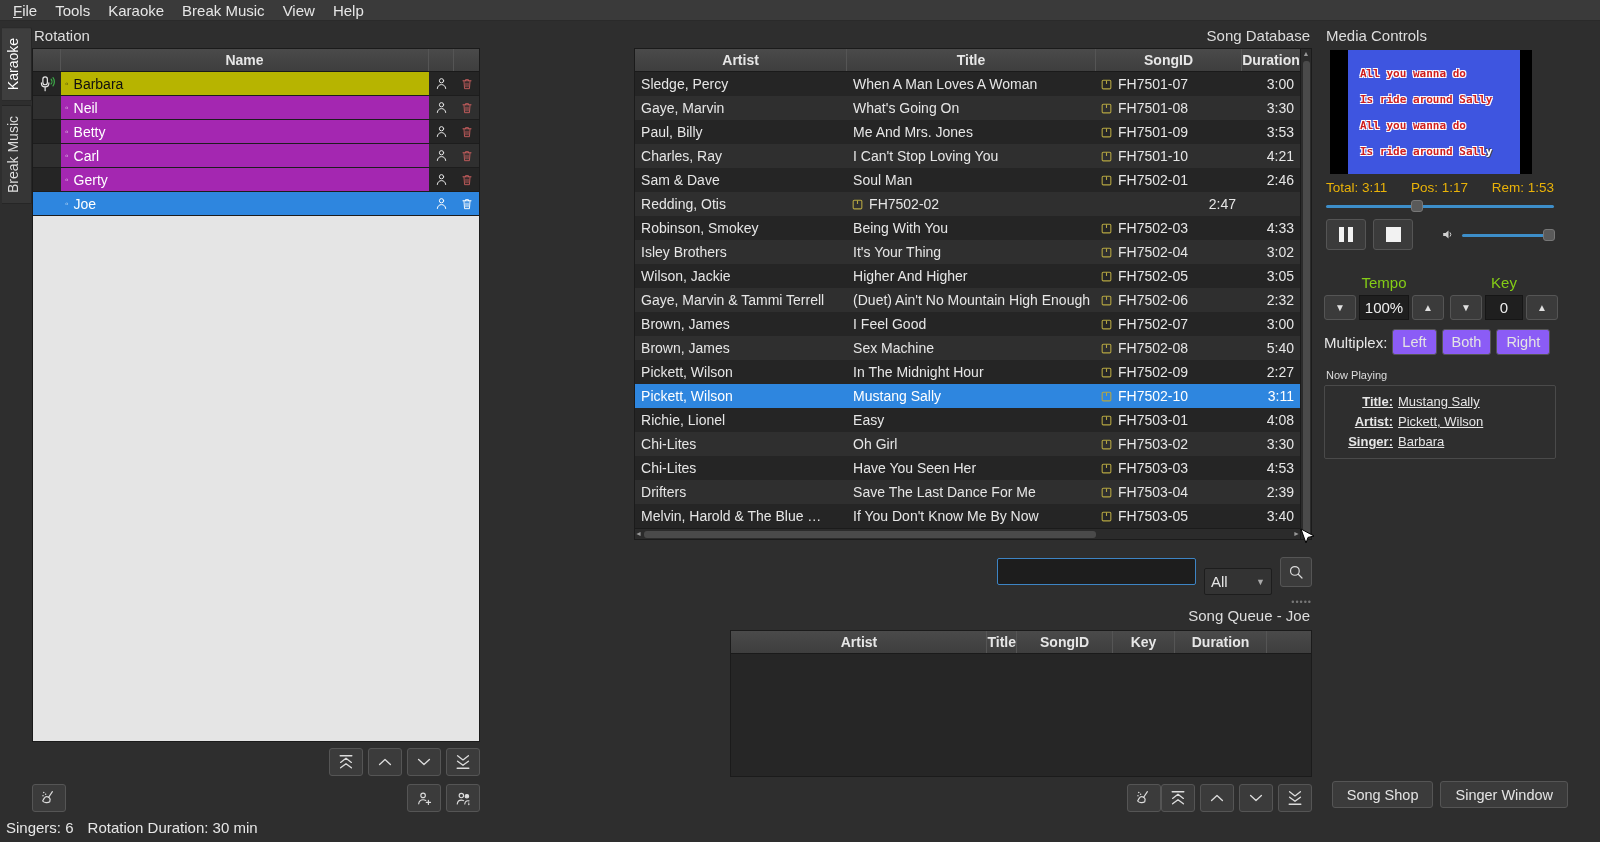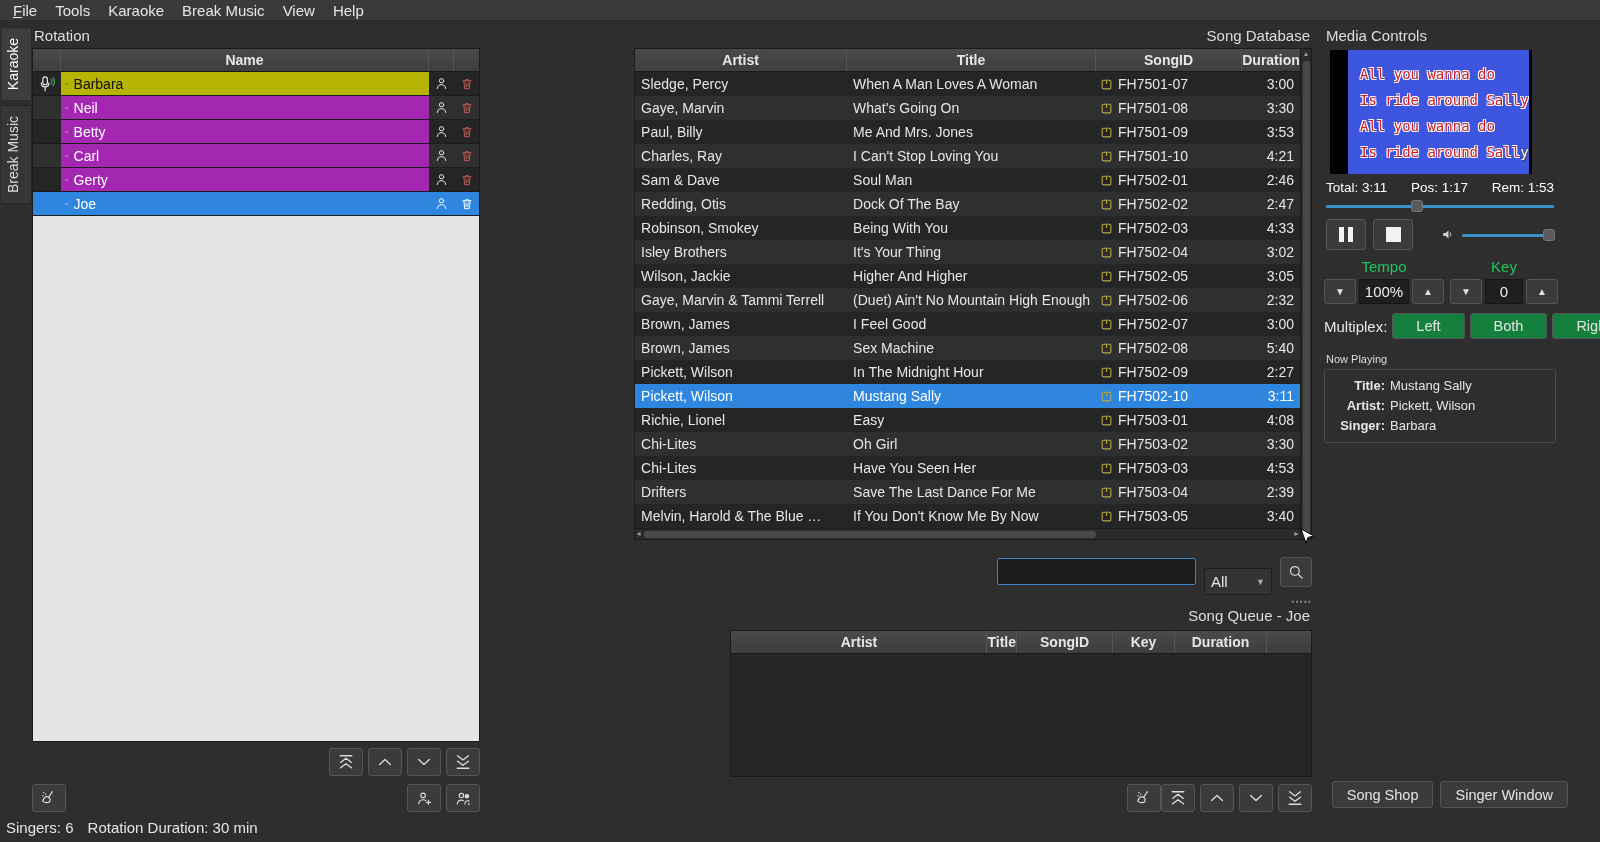--- a/index.html
+++ b/index.html
@@ -79,52 +79,52 @@
               color:#777; font-size:9px; letter-spacing:1px; }
   .queue-frame { flex:1 1 auto; border:1px solid #1b1b1b; background:#262626;
                  display:flex; flex-direction:column; min-height:0; margin-top:2px;}
   .q-grid { grid-template-columns:256px 1fr 96px 62px 92px 44px; }
   .center-bottom { display:flex; margin-top:7px; align-items:center; }
   
   .right { width:244px; margin-left:12px; display:flex; flex-direction:column; min-height:0; }
   .video { width:202px; height:124px; background:#000; margin:2px auto 0 6px;
            display:flex; }
   .cdg { background:#3e55e0; margin:0 12px 0 18px; flex:1; padding:11px 0 0 12px; }
-  .cdg-line { font-family:"DejaVu Sans Mono", monospace; font-weight:normal; font-size:14px;
+  .cdg-line { font-family:"DejaVu Sans Mono", monospace; font-weight:bold; font-size:11px;
               color:#cf1d1d; line-height:26px; white-space:nowrap; letter-spacing:0;
               text-shadow:-1px -1px 0 #fff,1px -1px 0 #fff,-1px 1px 0 #fff,1px 1px 0 #fff; }
   .cdg-hl { color:#fff; text-shadow:-1px -1px 0 #445,1px 1px 0 #445; }
   .times { display:flex; justify-content:space-between; width:228px; margin:6px 2px 0 2px;
-           font-size:13.5px; color:#ffffff; }
+           font-size:13.5px; color:#eab308; }
   .seek { position:relative; width:228px; height:14px; margin:4px 2px 0 2px; }
   .slider-track { position:absolute; top:6px; left:0; right:0; height:3px; background:#3d8ec9; border-radius:2px;}
   .slider-handle { position:absolute; top:1px; width:12px; height:12px; background:#5a5a5a;
                    border:1px solid #777; border-radius:3px; }
   .transport { display:flex; align-items:center; width:228px; margin:6px 2px 0 2px; }
   .tbtn { width:40px; height:31px; margin-right:7px; }
   .pause-glyph { display:flex; gap:4px; }
   .pause-glyph i { display:block; width:5px; height:15px; background:#f2f2f2; }
   .stop-glyph { width:15px; height:15px; background:#f2f2f2; }
   .vol { display:flex; align-items:center; gap:6px; margin-left:auto; }
   .vol-slider { position:relative; width:92px; height:14px; }
   .pitch-row { display:flex; width:228px; margin-top:8px; }
   .pitch-group { display:flex; flex-direction:column; align-items:center; }
   .pitch-group.tempo { width:120px; margin-right:14px; }
   .pitch-group.key { width:92px; }
-  .pitch-label { font-size:15px; color:#22c55e; margin-bottom:4px; }
+  .pitch-label { font-size:15px; color:#84cc16; margin-bottom:4px;margin-top:16px; }
   .pitch-controls { display:flex; gap:3px; }
   .spinbtn { width:32px; height:25px; font-size:10px; color:#e0e0e0; }
   .value-box { height:25px; background:#1f1f1f; border:1px solid #161616; color:#eee;
                display:flex; align-items:center; justify-content:center; font-size:15px; }
   .value-box.tempo-v { width:50px; } .value-box.key-v { width:38px; }
   .mux-row { display:flex; align-items:center; gap:5px; width:236px; margin-top:9px; font-size:15px; }
-  .mux-btn { height:26px; padding:0 23px; background:#15803d; border:1px solid #555;
+  .mux-btn { height:26px; padding:0 9px; background:#8b5cf6; border:1px solid #555;
              border-radius:3px; color:#e4e4e4; display:flex; align-items:center; font-size:14.5px;}
   .np-title { font-size:11px; color:#ddd; margin:14px 0 4px 2px; }
-  .np-box { width:232px; border:1px solid #4a4a4a; border-radius:2px; padding:6px 8px; }
+  .np-box { width:232px; border:1px solid #4a4a4a; border-radius:2px; padding:6px 16px;text-decoration:underline; }
   .np-row { display:flex; font-size:13px; line-height:20px; }
   .np-label { width:52px; text-align:right; font-weight:bold; margin-right:5px; }
   .right-bottom { margin-top:auto; display:flex; justify-content:flex-end; gap:7px; padding-bottom:4px;}
   .txtbtn { height:27px; padding:0 14px; background:#3b3b3b; border:1px solid #555;
             border-radius:3px; color:#e4e4e4; display:flex; align-items:center; font-size:14.5px; }
   
   .statusbar { height:26px; flex:0 0 auto; display:flex; align-items:flex-start;
                gap:14px; padding:3px 6px; font-size:15px; background:#2e2e2e; }
   .cursor-overlay { position:absolute; left:1300px; top:528px; z-index:50; }
   svg { display:block; }
@@ -424,21 +424,20 @@
                     <rect x="4" y="4" width="16" height="16" rx="2"></rect>
                     <path d="M12 4.5V11"></path>
                   </svg>
                 </span>
                 <span>FH7502-01</span>
               </div>
               <div class="cell dur-cell">2:46</div>
             </div>
             <div class="db-row stripe-b">
               <div class="cell">Redding, Otis</div>
-              <div class="cell">Dock Of The Bay</div>
               <div class="cell songid-cell">
                 <span class="songid-icon">
                   <svg viewBox="0 0 24 24" width="13" height="13" fill="none" stroke="#b5a642" stroke-width="2">
                     <rect x="4" y="4" width="16" height="16" rx="2"></rect>
                     <path d="M12 4.5V11"></path>
                   </svg>
                 </span>
                 <span>FH7502-02</span>
               </div>
               <div class="cell dur-cell">2:47</div>

